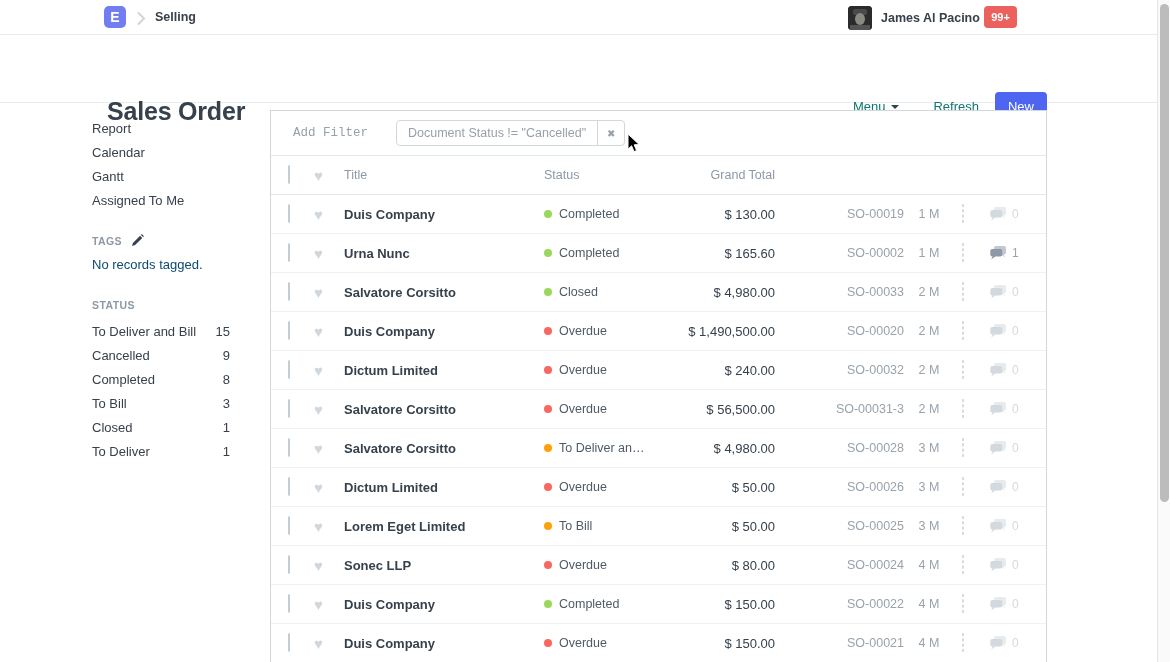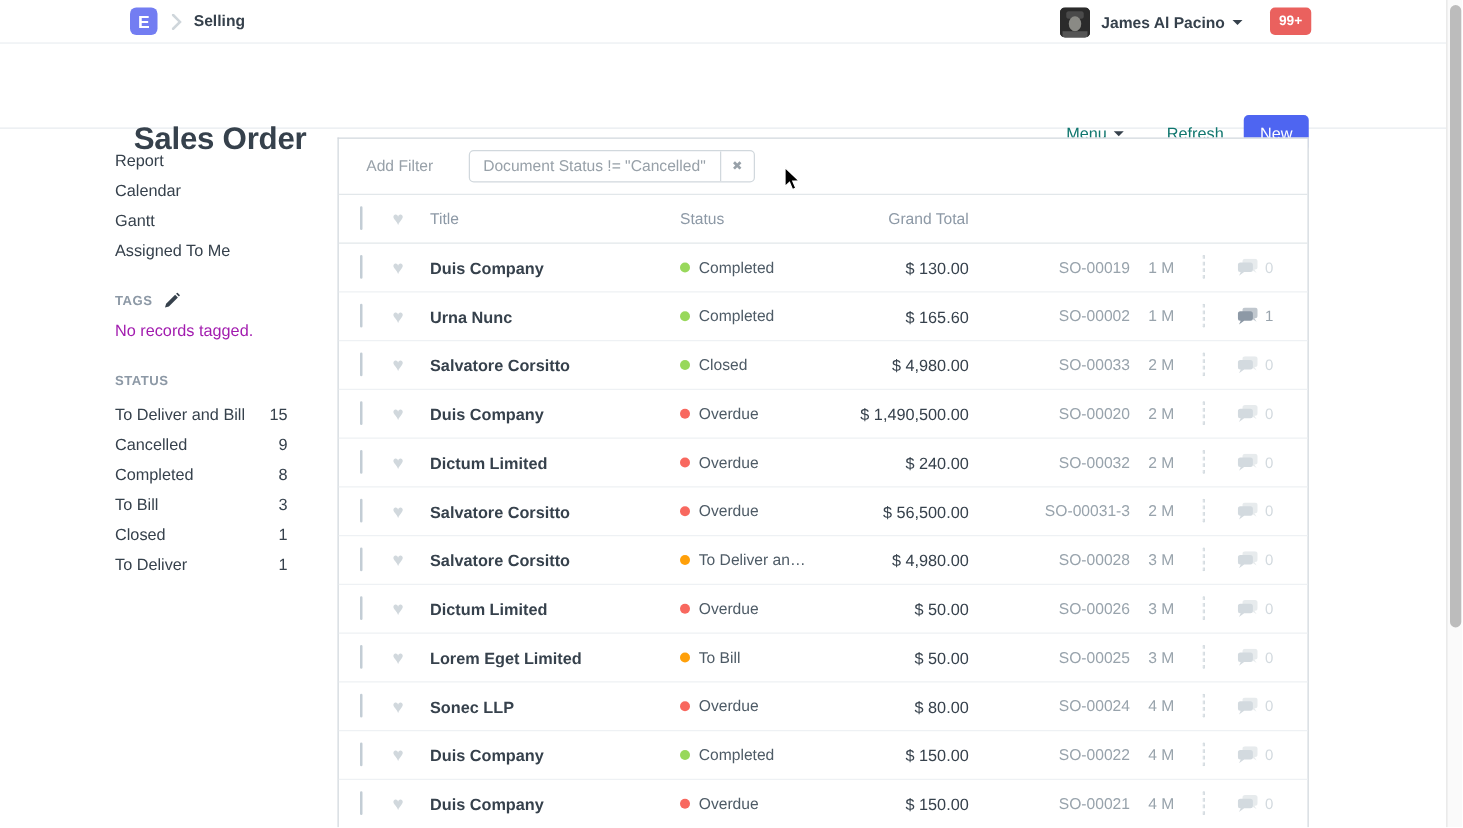--- a/index.html
+++ b/index.html
@@ -21,21 +21,21 @@
   .search-wrap input { flex:1; border:none; outline:none; background:transparent;
     padding:0 10px; font-size:12.5px; color:#36414c; font-family:inherit; }
   .search-wrap input::placeholder { color:#c5cdd4; }
   .search-icon { margin-right:9px; display:flex; }
   .user-menu { position:absolute; left:848px; top:5px; height:25px; display:flex;
     align-items:center; cursor:pointer; }
   .avatar { width:24px; height:24px; border-radius:4px; overflow:hidden; background:#2e2e2e; }
   .user-name { margin-left:9px; font-size:12.5px; font-weight:bold; color:#36414c; }
   .caret { width:0; height:0; border-left:4px solid transparent; border-right:4px solid transparent;
     border-top:4px solid #36414c; margin-left:6px; display:inline-block; }
-  .notif-badge { position:absolute; left:1016px; top:6px; min-width:33px; height:22px;
+  .notif-badge { position:absolute; left:984px; top:6px; min-width:33px; height:22px;
     background:var(--badge); color:#fff; font-size:11px; font-weight:bold; border-radius:4px;
     display:flex; align-items:center; justify-content:center; padding:0 6px; cursor:pointer; }
 
   
   .page-head { position:absolute; left:0; top:35px; width:1157px; height:68px;
     background:#fff; border-bottom:1px solid #e8ecef; }
   .page-title { position:absolute; left:107px; top:62px; font-size:25px; font-weight:bold;
     color:#36414c; letter-spacing:-0.2px; }
   .head-actions { position:absolute; right:110px; top:57px; display:flex; align-items:center; }
   .text-btn { font-size:13px; color:#0f766e; cursor:pointer; display:flex; align-items:center; }
@@ -45,32 +45,32 @@
     padding:7px 13px; cursor:pointer; font-family:inherit; }
 
   
   .sidebar { position:absolute; left:92px; top:103px; width:150px; padding-top:14px; }
   .side-views { list-style:none; }
   .side-views li { line-height:24px; font-size:13px; color:#36414c; cursor:pointer; }
   .side-label { display:flex; align-items:center; font-size:10.5px; font-weight:bold;
     color:#8d99a6; letter-spacing:0.4px; }
   .tags-section { margin-top:21px; }
   .pencil { margin-left:9px; display:flex; cursor:pointer; }
-  .tags-empty { margin-top:8px; font-size:13px; color:#a21caf; line-height:20px; }
+  .tags-empty { margin-top:8px; font-size:13px; color:#0c4a6e; line-height:20px; }
   .status-section { margin-top:24px; }
   .status-list { list-style:none; margin-top:9px; width:138px; }
   .status-list li { display:flex; justify-content:space-between; line-height:24px;
     font-size:13px; color:#36414c; cursor:pointer; }
 
   
   .list-wrap { position:absolute; left:270px; top:110px; width:777px; height:552px;
     border:1px solid #d1d8dd; border-bottom:none; background:#fff; }
   .filter-row { height:45px; display:flex; align-items:center; padding-left:22px;
     border-bottom:1px solid #e2e7ea; }
-  .add-filter { font-size:12.5px; color:#98a1a9; cursor:pointer; margin-right:28px; }
+  .add-filter { font-size:12.5px; color:#98a1a9; cursor:pointer; margin-right:28px;font-family:Liberation Mono, monospace; }
   .filter-chip { display:flex; align-items:stretch; height:26px; border:1px solid #d1d8dd;
     border-radius:4px; overflow:hidden; cursor:pointer; background:#fff; }
   .chip-text { display:flex; align-items:center; padding:0 11px; font-size:12.5px; color:#98a1a9; }
   .chip-x { display:flex; align-items:center; padding:0 9px; border-left:1px solid #d1d8dd;
     color:#98a1a9; font-size:10px; cursor:pointer; }
 
   .lrow { display:grid; grid-template-columns:26px 30px 200px 131px 100px 129px 50px 36px 1fr;
     align-items:center; height:39px; padding-left:17px; border-bottom:1px solid #eef1f4; }
   .lrow.head { border-bottom:1px solid #e2e7ea; }
   .col-h { font-size:12.5px; color:#8d99a6; }

